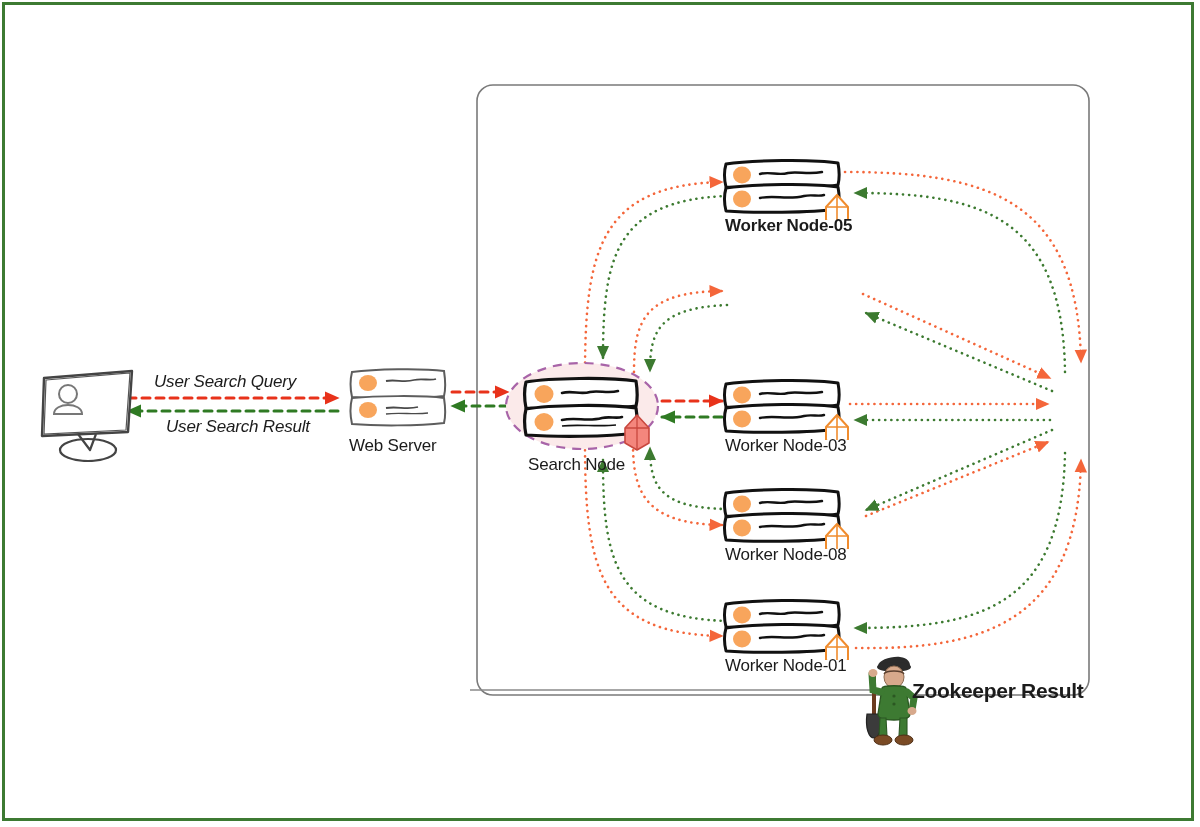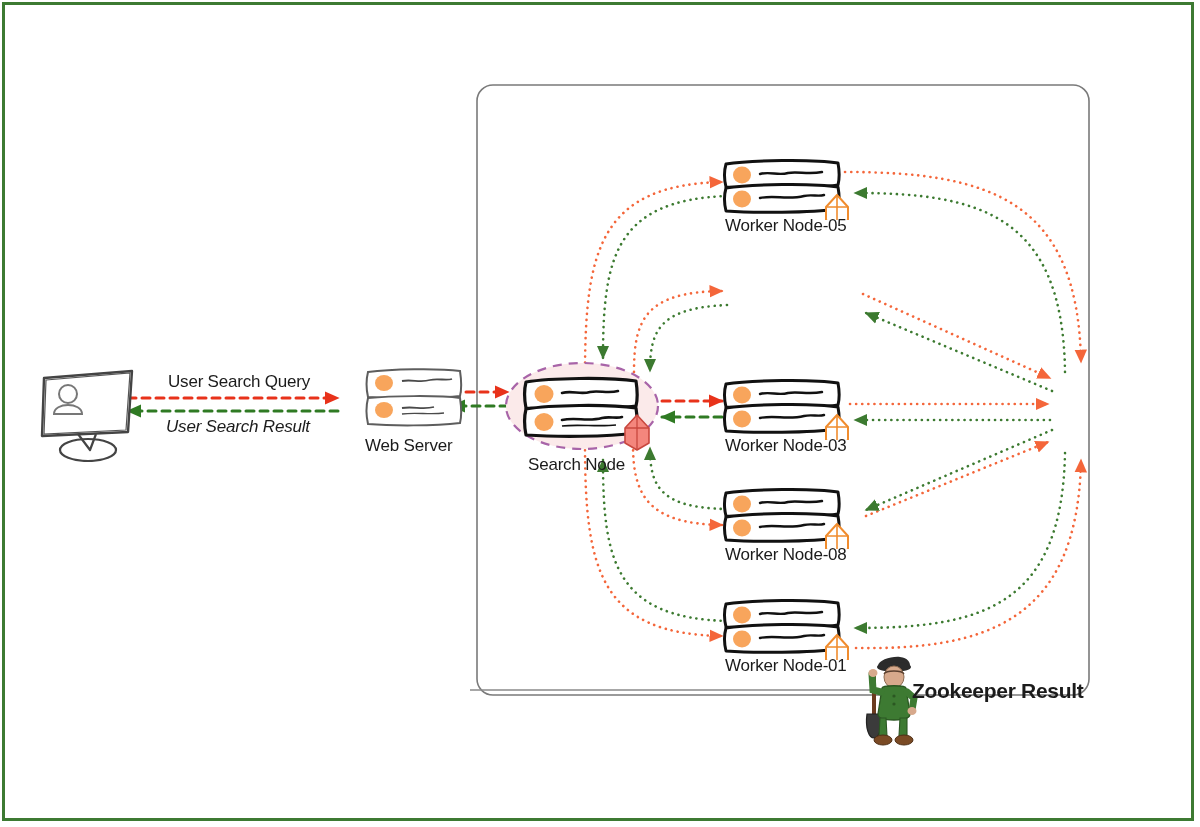--- a/index.html
+++ b/index.html
@@ -119,24 +119,24 @@
     <svg width="110" height="100" viewBox="0 0 110 100">
       <path d="M16,16 L104,9 L100,70 L14,74 Z" fill="#ffffff" stroke="#444" stroke-width="2.4" stroke-linejoin="round"></path>
       <path d="M18,18 L102,11 L98,68 L16,72 Z" fill="none" stroke="#555" stroke-width="1.2"></path>
       <circle cx="40" cy="32" r="9" fill="none" stroke="#777" stroke-width="2"></circle>
       <path d="M26,52 C26,40 54,40 54,52 Z" fill="none" stroke="#777" stroke-width="2"></path>
       <path d="M50,72 L62,88 L68,72" fill="none" stroke="#444" stroke-width="2.2" stroke-linejoin="round"></path>
       <ellipse cx="60" cy="88" rx="28" ry="11" fill="none" stroke="#444" stroke-width="2.2"></ellipse>
     </svg>
   </div>
 
-  <div class="lbl flow-label" style="left:168px;top:372px;">User Search Query</div>
+  <div class="lbl flow-label" style="left:154px;top:372px;font-style:italic;">User Search Query</div>
   <div class="lbl flow-label" style="left:166px;top:417px;font-style:italic;">User Search Result</div>
 
-  <div style="position:absolute;left:360px;top:366px;width:108px;height:90px;">
+  <div style="position:absolute;left:344px;top:366px;width:108px;height:90px;">
     <svg width="108" height="64" viewBox="0 0 108 64">
       <path d="M8,6 C30,3 78,2 100,5 C102,18 101,26 100,30 C74,33 32,33 8,31 C6,22 6,14 8,6 Z" fill="#ffffff" stroke="#5d5d5d" stroke-width="2"></path>
       <path d="M8,32 C30,30 78,29 100,32 C102,45 101,53 100,57 C74,60 32,60 8,58 C6,49 6,40 8,32 Z" fill="#ffffff" stroke="#5d5d5d" stroke-width="2"></path>
       <ellipse cx="24" cy="17" rx="9" ry="8" fill="#f8a55c"></ellipse>
       <ellipse cx="24" cy="44" rx="9" ry="8" fill="#f8a55c"></ellipse>
       <path d="M42,15 C52,13 60,17 70,14 C78,12 86,15 92,13" stroke="#4a4a4a" stroke-width="1.8" fill="none"></path>
       <path d="M42,42 C54,40 62,44 74,41" stroke="#4a4a4a" stroke-width="1.8" fill="none"></path>
       <path d="M42,48 C56,46 70,49 84,47" stroke="#4a4a4a" stroke-width="1.3" fill="none"></path>
     </svg>
     <div class="lbl node-label" style="left:5px;top:70px;">Web Server</div>
@@ -154,21 +154,21 @@
       <path d="M58,66 C74,64 94,67 112,65" stroke="#111" stroke-width="1.6" fill="none"></path>
       <g transform="translate(121,55)">
         <path d="M12,0 L24,13 L24,28 L12,35 L0,28 L0,13 Z" fill="#f4867d" stroke="#c9483f" stroke-width="1.6" stroke-linejoin="round"></path>
         <path d="M12,0 L12,13 L0,13" fill="none" stroke="#c9483f" stroke-width="1.3"></path>
         <path d="M12,13 L24,13 M12,13 L12,35" fill="none" stroke="#c9483f" stroke-width="1.3"></path>
       </g>
     </svg>
     <div class="lbl node-label" style="left:24px;top:95px;">Search Node</div>
   </div>
 
-  <div style="position:absolute;left:722px;top:158px;width:140px;height:82px;">
+  <div style="position:absolute;left:722px;top:158px;width:140px;height:82px;font-weight:bold;">
     <svg width="140" height="62" viewBox="0 0 140 62">
       <path d="M4,6 C28,2 92,1 116,5 C118,16 117,23 116,27 C88,31 32,31 4,29 C2,21 2,13 4,6 Z" fill="#ffffff" stroke="#111" stroke-width="3" stroke-linejoin="round"></path>
       <path d="M4,30 C28,26 92,25 116,29 C118,40 117,47 116,51 C88,55 32,55 4,53 C2,45 2,37 4,30 Z" fill="#ffffff" stroke="#111" stroke-width="3" stroke-linejoin="round"></path>
       <ellipse cx="20" cy="17" rx="9" ry="8.5" fill="#f8a55c"></ellipse>
       <ellipse cx="20" cy="41" rx="9" ry="8.5" fill="#f8a55c"></ellipse>
       <path d="M38,16 C48,13 56,18 66,15 C76,13 86,17 100,14" stroke="#111" stroke-width="2.4" fill="none" stroke-linecap="round"></path>
       <path d="M38,40 C52,37 66,42 82,38 C90,36 96,39 102,37" stroke="#111" stroke-width="2.4" fill="none" stroke-linecap="round"></path>
       <g transform="translate(104,37)">
         <path d="M11,0 L22,12 L22,25 L11,32 L0,25 L0,12 Z" fill="#ffffff" stroke="#f08c2e" stroke-width="2" stroke-linejoin="round"></path>
         <path d="M11,0 L11,12 L0,12 M11,12 L22,12 M11,12 L11,32" fill="none" stroke="#f08c2e" stroke-width="1.6"></path>

